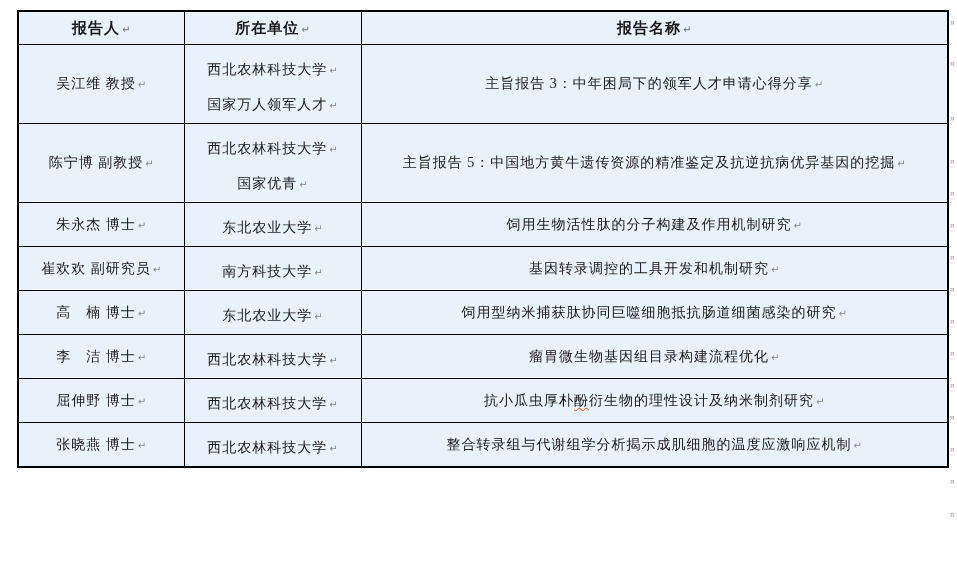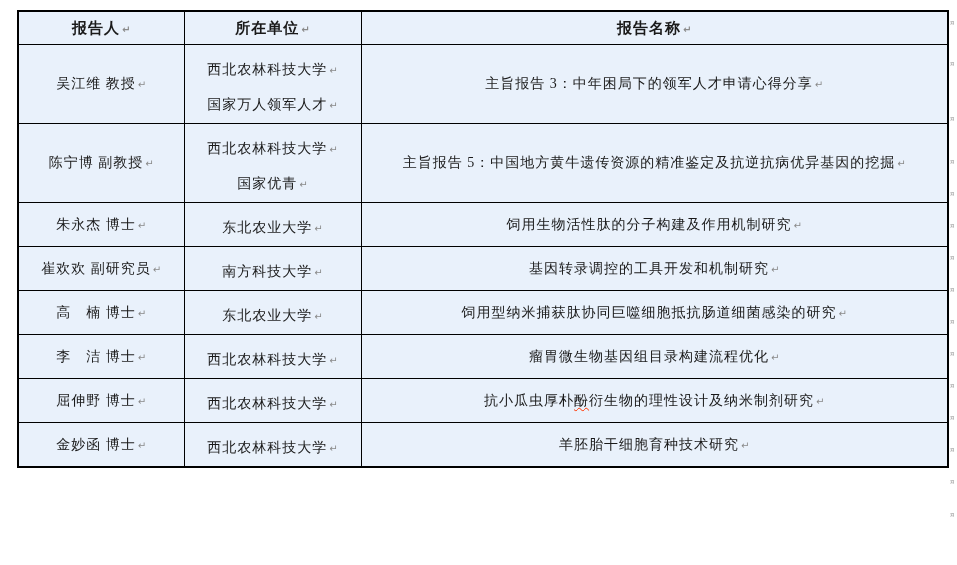--- a/index.html
+++ b/index.html
@@ -132,25 +132,25 @@
           <td><span>瘤胃微生物基因组目录构建流程优化</span><span class="mark">↵</span></td>
         </tr>
         <tr class="normal">
           <td><span>屈伸野 博士</span><span class="mark">↵</span></td>
           <td>
             <div class="aff-line"><span>西北农林科技大学</span><span class="mark">↵</span></div>
           </td>
           <td><span>抗小瓜虫厚朴</span><span class="squiggle">酚</span><span>衍生物的理性设计及纳米制剂研究</span><span class="mark">↵</span></td>
         </tr>
         <tr class="normal">
-          <td><span>金妙函 博士</span><span class="mark">↵</span></td>
+          <td><span>张晓燕 博士</span><span class="mark">↵</span></td>
           <td>
             <div class="aff-line"><span>西北农林科技大学</span><span class="mark">↵</span></div>
           </td>
-          <td><span>羊胚胎干细胞育种技术研究</span><span class="mark">↵</span></td>
+          <td><span>整合转录组与代谢组学分析揭示成肌细胞的温度应激响应机制</span><span class="mark">↵</span></td>
         </tr>
       </tbody>
   </table>
   <div class="row-marks">
       <span class="row-end" style="top: 10px;">¤</span>
       <span class="row-end" style="top: 50.5px;">¤</span>
       <span class="row-end" style="top: 105.5px;">¤</span>
       <span class="row-end" style="top: 149px;">¤</span>
       <span class="row-end" style="top: 181px;">¤</span>
       <span class="row-end" style="top: 213px;">¤</span>

